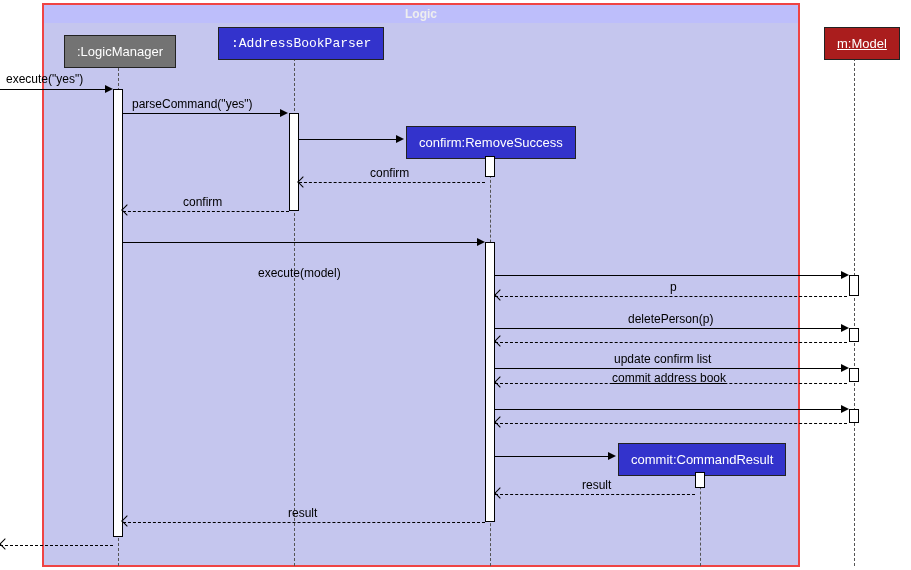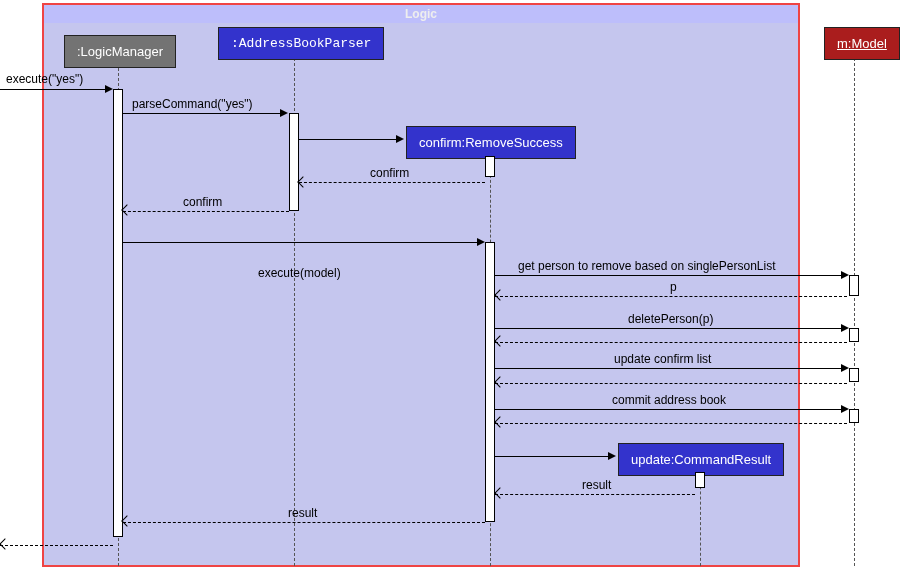--- a/index.html
+++ b/index.html
@@ -89,21 +89,21 @@
 
   <div class="lifeline" style="left:118px; top:53px; height:513px;"></div>
   <div class="lifeline" style="left:294px; top:53px; height:513px;"></div>
   <div class="lifeline" style="left:490px; top:155px; height:411px;"></div>
   <div class="lifeline" style="left:700px; top:471px; height:95px;"></div>
   <div class="lifeline" style="left:854px; top:53px; height:513px;"></div>
 
   <div class="participant" style="left:64px; top:35px; background:#737373;">:LogicManager</div>
   <div class="participant" style="left:218px; top:27px; background:#3333cc;font-family:Liberation Mono, monospace;">:AddressBookParser</div>
   <div class="participant" style="left:406px; top:126px; background:#3333cc;">confirm:RemoveSuccess</div>
-  <div class="participant" style="left:618px; top:443px; background:#3333cc;">update:CommandResult</div>
+  <div class="participant" style="left:618px; top:443px; background:#3333cc;">commit:CommandResult</div>
   <div class="participant" style="left:824px; top:27px; background:#aa1d1d;text-decoration:underline;">m:Model</div>
 
   <div class="activation" style="left:113px; top:89px; height:448px;"></div>
   <div class="activation" style="left:289px; top:113px; height:98px;"></div>
   <div class="activation" style="left:485px; top:156px; height:21px;"></div>
   <div class="activation" style="left:485px; top:242px; height:280px;"></div>
   <div class="activation" style="left:849px; top:275px; height:21px;"></div>
   <div class="activation" style="left:849px; top:328px; height:14px;"></div>
   <div class="activation" style="left:849px; top:368px; height:14px;"></div>
   <div class="activation" style="left:849px; top:409px; height:14px;"></div>
@@ -127,41 +127,40 @@
   <div class="arrow-line dashed" style="left:123px; top:211px; width:166px;"></div>
   <div class="arrow-open-l" style="left:123px; top:206px;"></div>
   <div class="msg-label" style="left:183px; top:195px;">confirm</div>
 
   <div class="arrow-line" style="left:123px; top:242px; width:360px;"></div>
   <div class="arrow-head-r" style="left:477px; top:238px;"></div>
   <div class="msg-label" style="left:258px; top:226px;margin-top:40px;">execute(model)</div>
 
   <div class="arrow-line" style="left:495px; top:275px; width:352px;"></div>
   <div class="arrow-head-r" style="left:841px; top:271px;"></div>
-  <div class="msg-label" style="left:518px; top:259px;">get person to remove based on singlePersonList</div>
 
   <div class="arrow-line dashed" style="left:495px; top:296px; width:352px;"></div>
   <div class="arrow-open-l" style="left:496px; top:291px;"></div>
   <div class="msg-label" style="left:670px; top:280px;">p</div>
 
   <div class="arrow-line" style="left:495px; top:328px; width:352px;"></div>
   <div class="arrow-head-r" style="left:841px; top:324px;"></div>
   <div class="msg-label" style="left:628px; top:312px;">deletePerson(p)</div>
   <div class="arrow-line dashed" style="left:495px; top:342px; width:352px;"></div>
   <div class="arrow-open-l" style="left:496px; top:337px;"></div>
 
   <div class="arrow-line" style="left:495px; top:368px; width:352px;"></div>
   <div class="arrow-head-r" style="left:841px; top:364px;"></div>
   <div class="msg-label" style="left:614px; top:352px;">update confirm list</div>
   <div class="arrow-line dashed" style="left:495px; top:383px; width:352px;"></div>
   <div class="arrow-open-l" style="left:496px; top:378px;"></div>
 
   <div class="arrow-line" style="left:495px; top:409px; width:352px;"></div>
   <div class="arrow-head-r" style="left:841px; top:405px;"></div>
-  <div class="msg-label" style="left:612px; top:393px;">commit address book</div>
+  <div class="msg-label" style="left:612px; top:371px;text-decoration:underline;">commit address book</div>
   <div class="arrow-line dashed" style="left:495px; top:423px; width:352px;"></div>
   <div class="arrow-open-l" style="left:496px; top:418px;"></div>
 
   <div class="arrow-line" style="left:495px; top:456px; width:118px;"></div>
   <div class="arrow-head-r" style="left:608px; top:452px;"></div>
 
   <div class="arrow-line dashed" style="left:495px; top:494px; width:200px;"></div>
   <div class="arrow-open-l" style="left:496px; top:489px;"></div>
   <div class="msg-label" style="left:582px; top:478px;">result</div>
 

